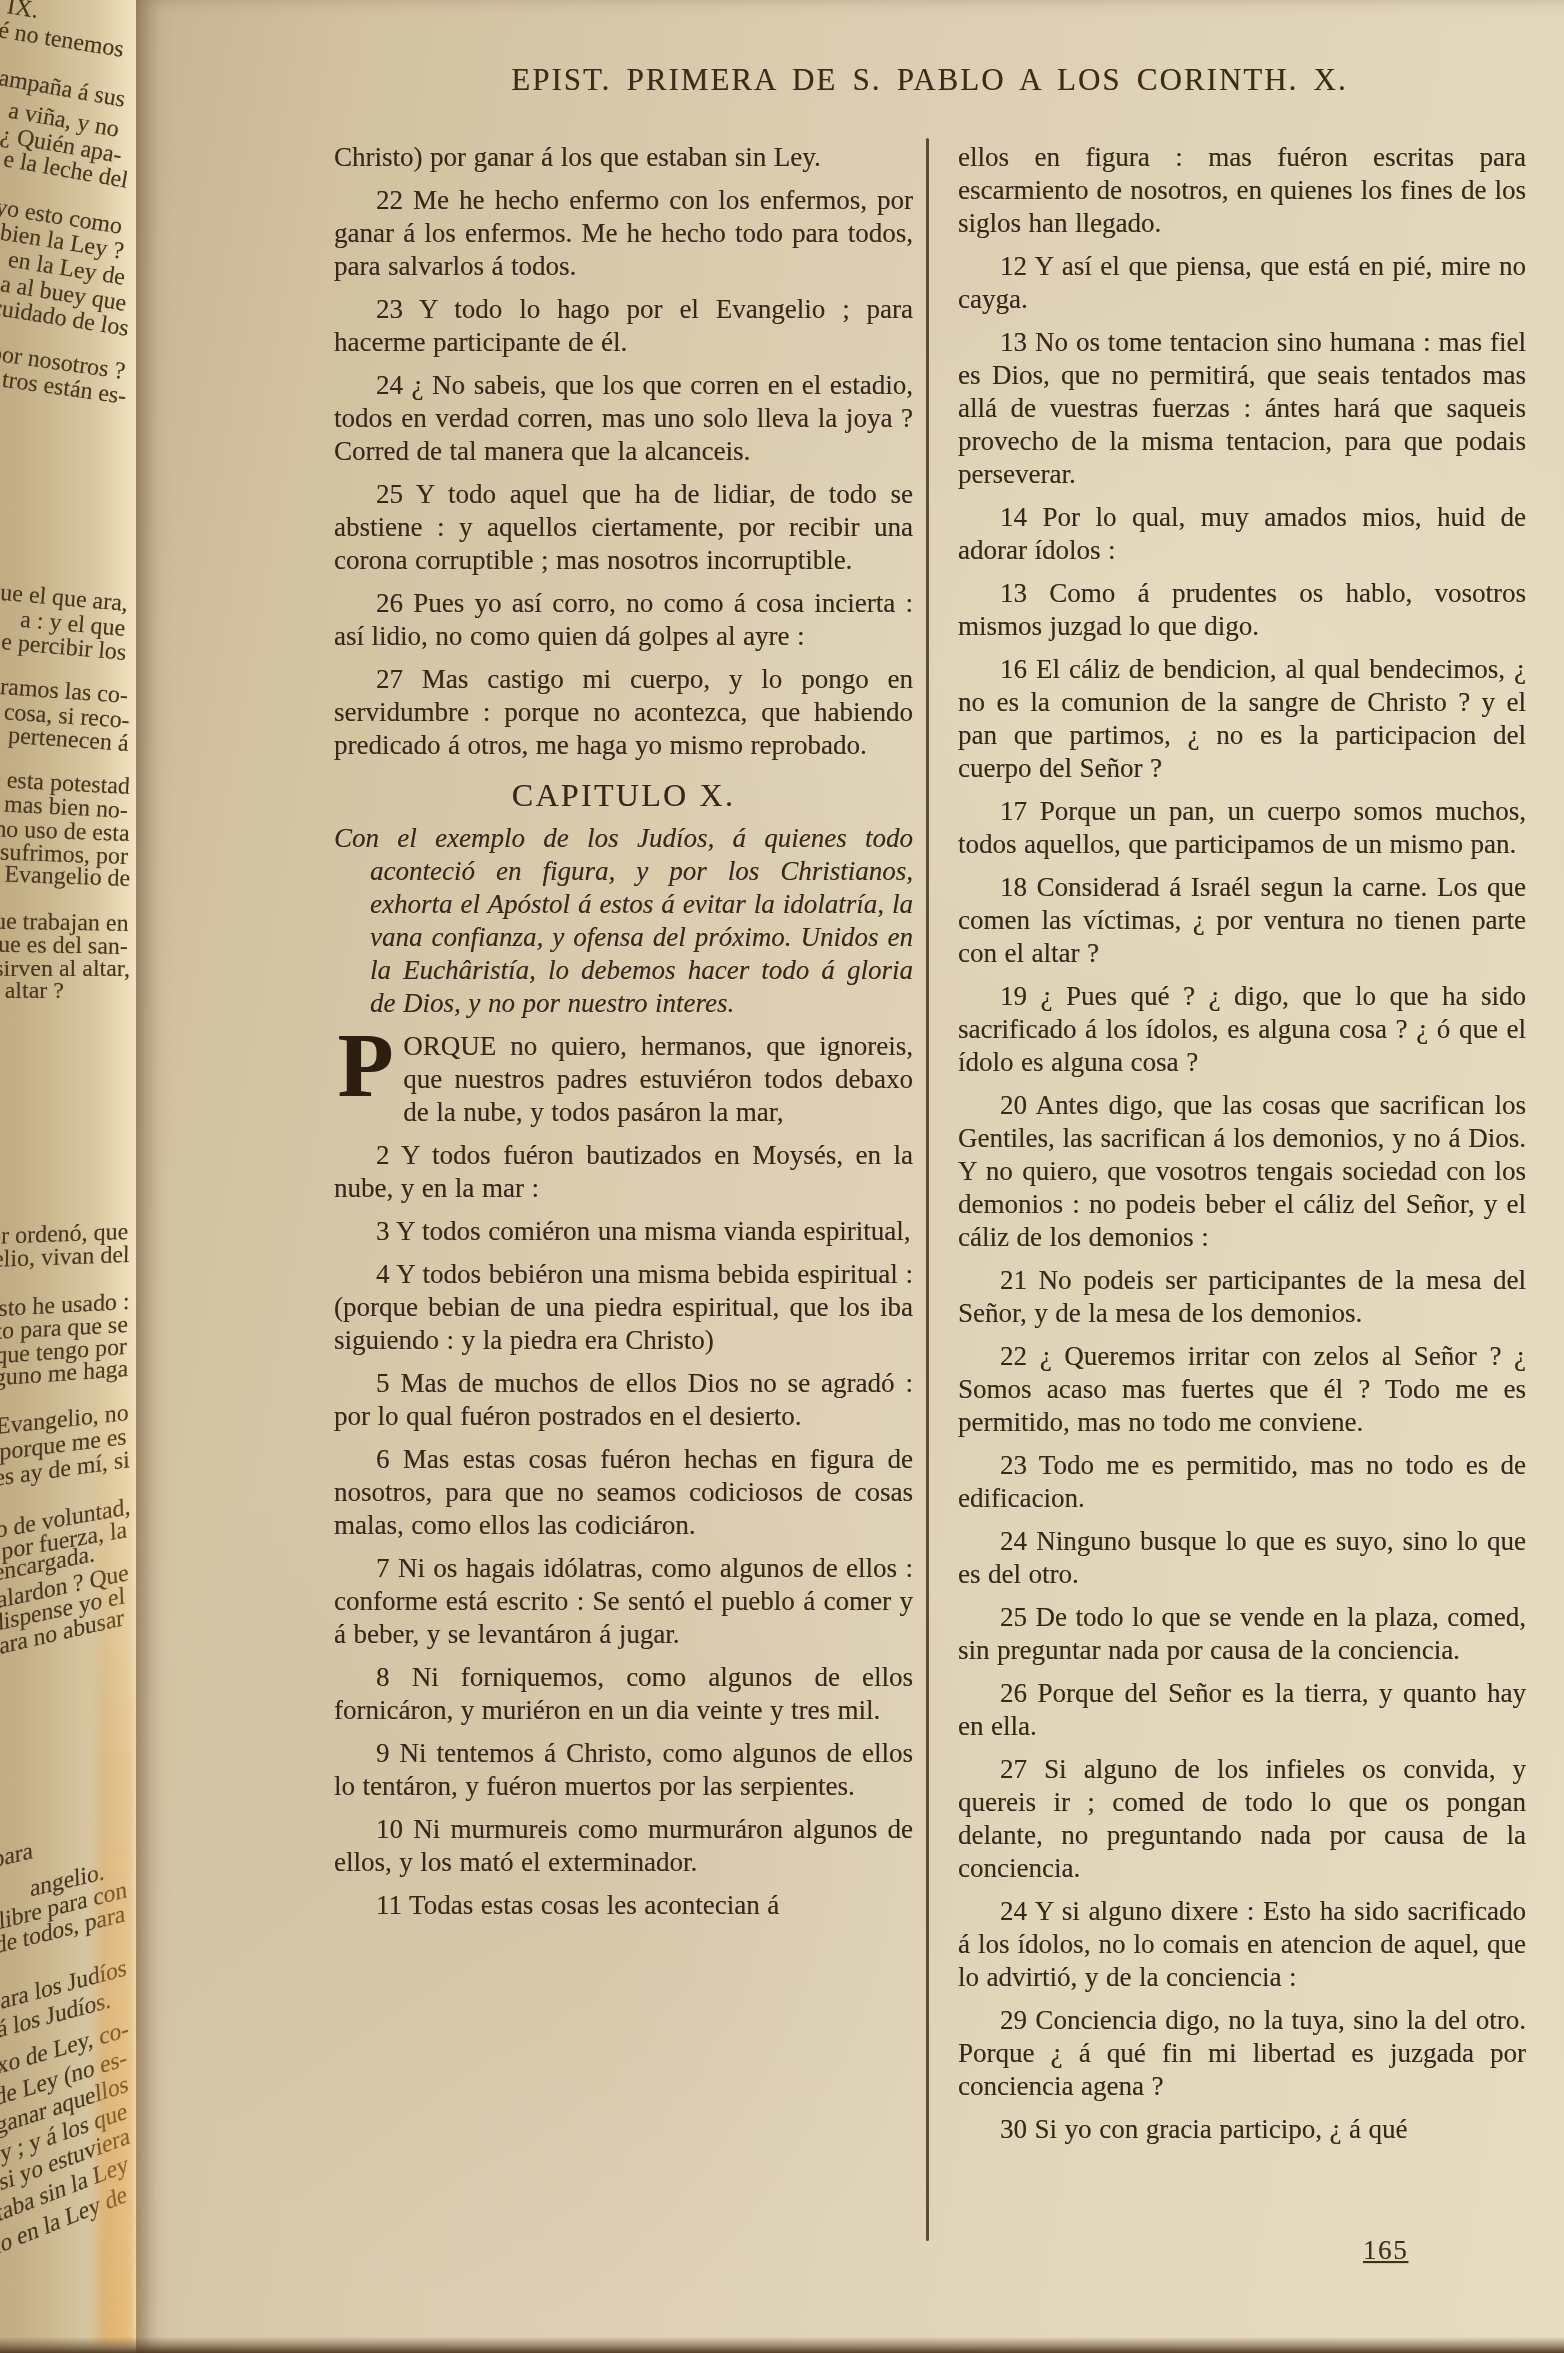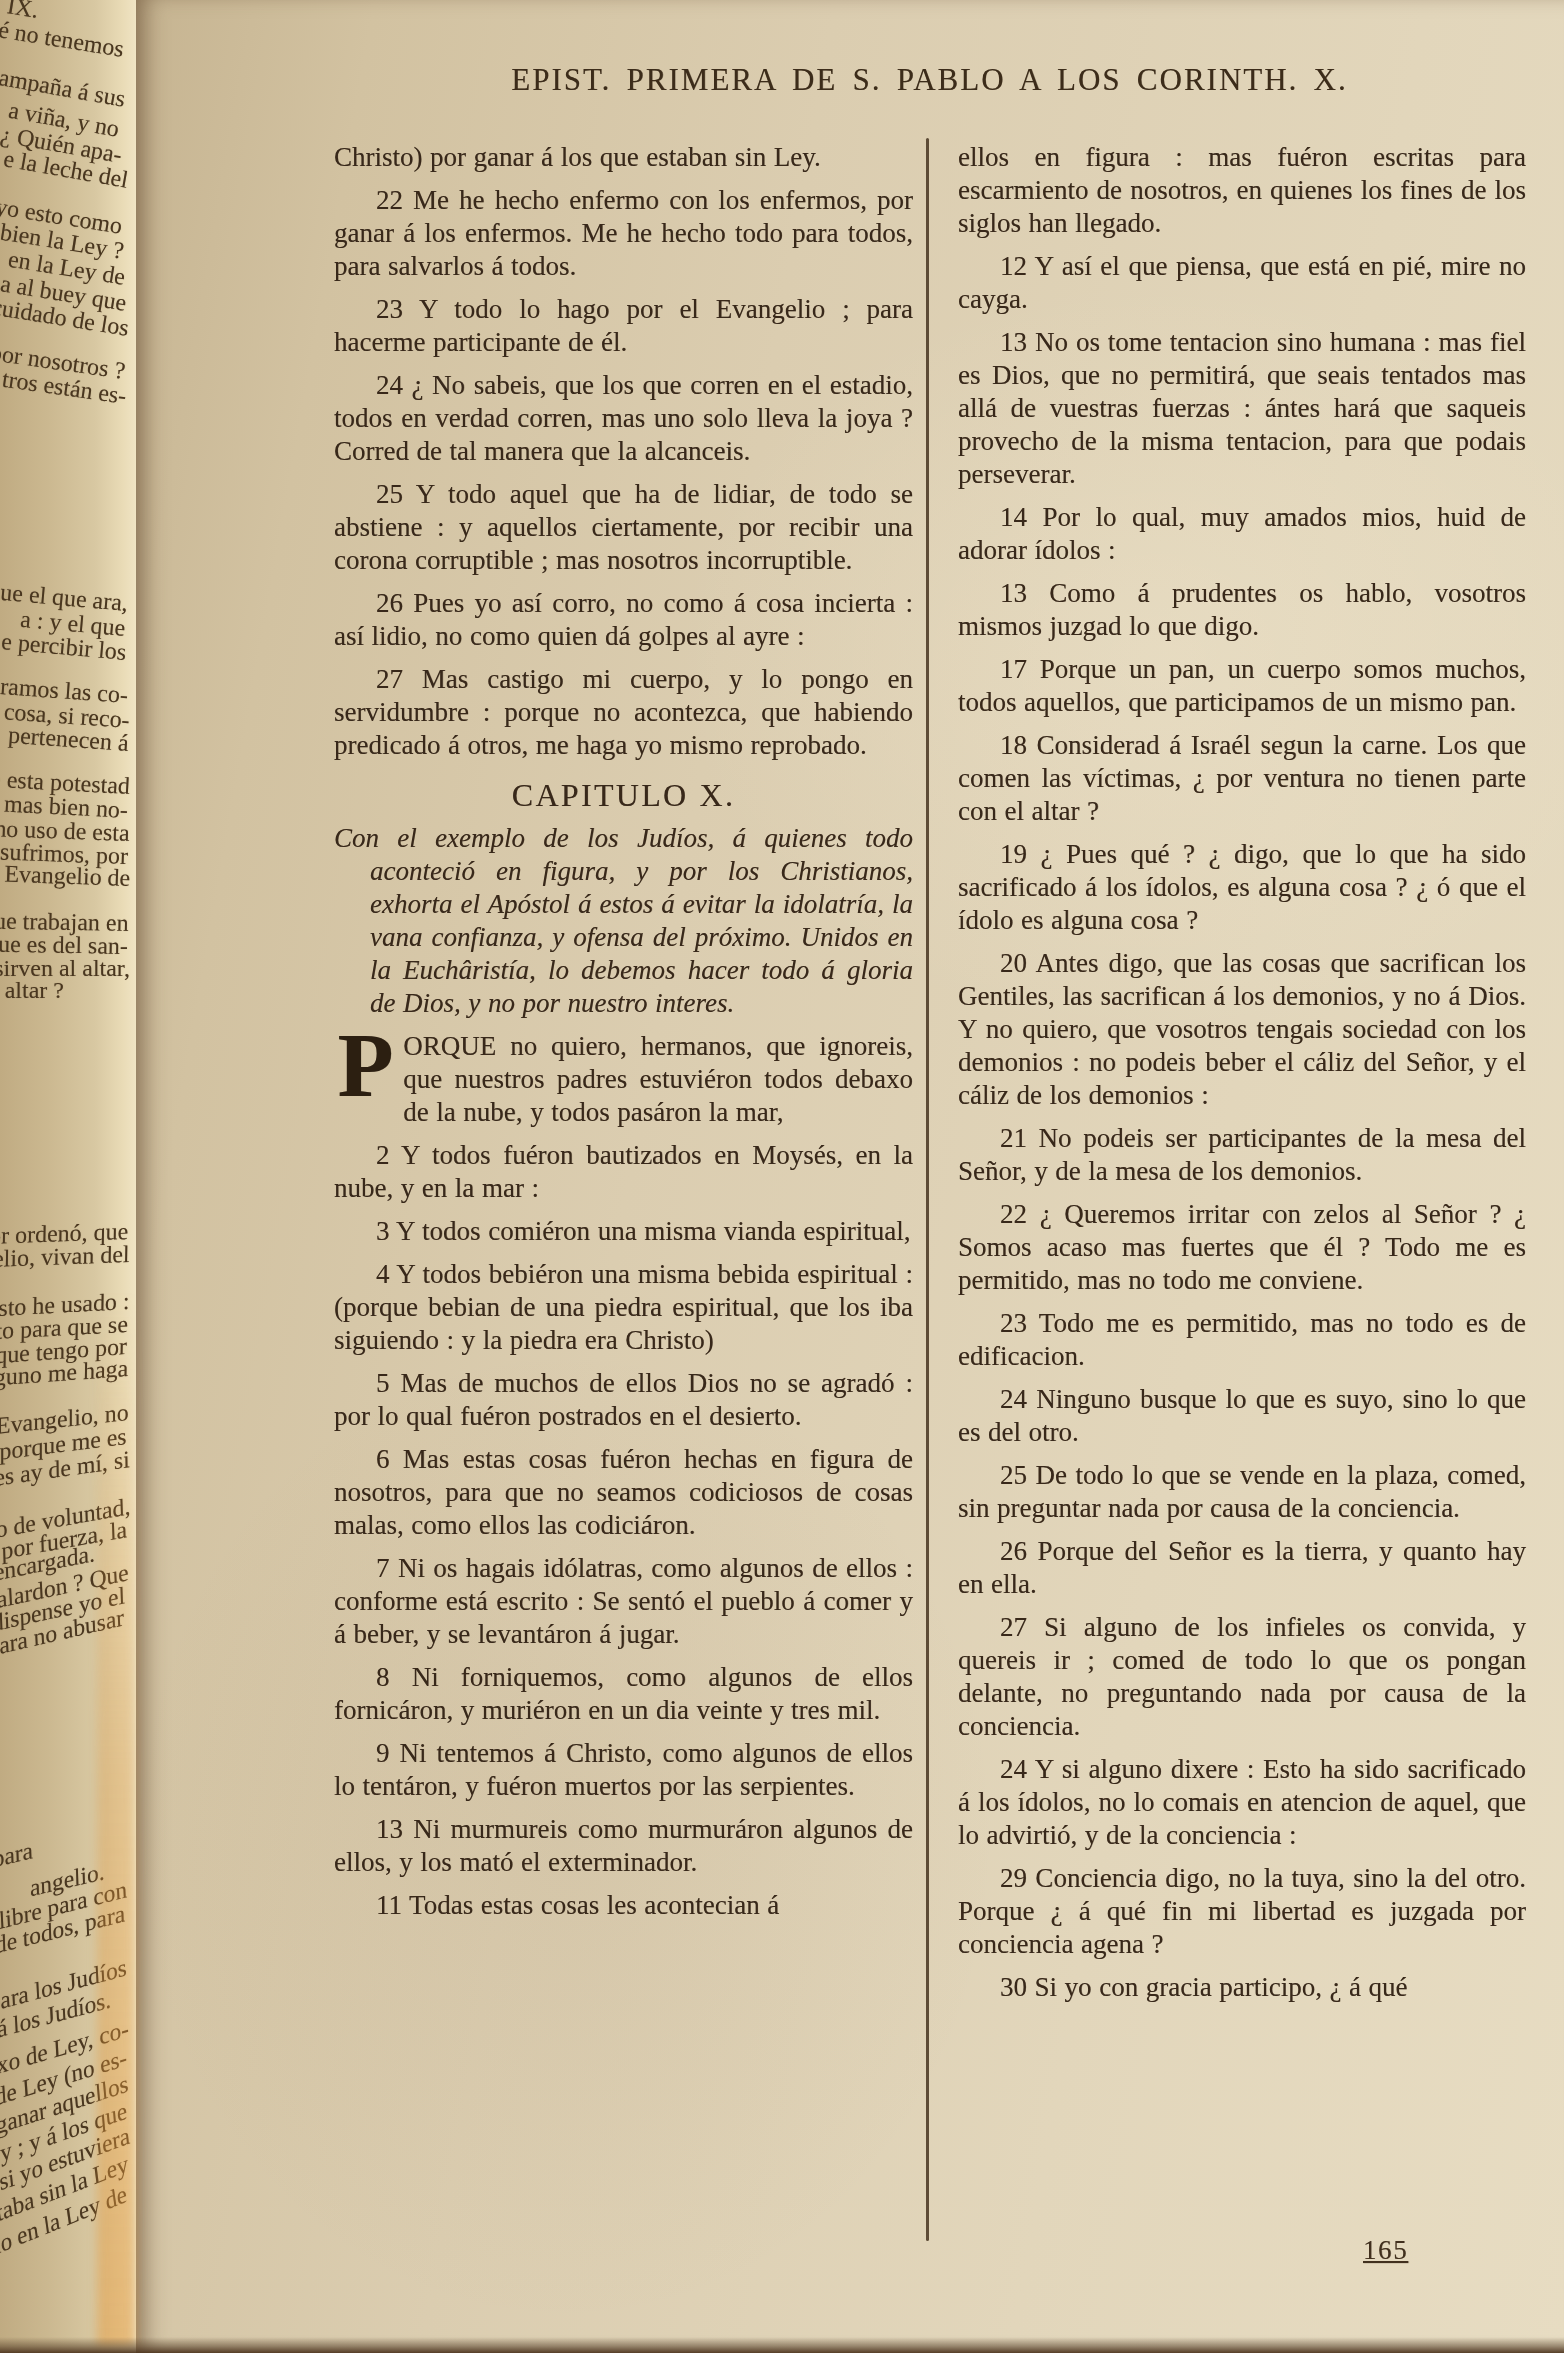--- a/index.html
+++ b/index.html
@@ -169,30 +169,31 @@
         <p class="summary">Con el exemplo de los Judíos, á quienes todo aconteció en figura, y por los Christianos, exhorta el Apóstol á estos á evitar la idolatría, la vana confianza, y ofensa del próximo. Unidos en la Euchâristía, lo debemos hacer todo á gloria de Dios, y no por nuestro interes.</p>
         <p class="dropcap-para"><span class="dropcap">P</span>ORQUE no quiero, hermanos, que ignoreis, que nuestros padres estuviéron todos debaxo de la nube, y todos pasáron la mar,</p>
         <p class="verse-para">2 Y todos fuéron bautizados en Moysés, en la nube, y en la mar :</p>
         <p class="verse-para">3 Y todos comiéron una misma vianda espiritual,</p>
         <p class="verse-para">4 Y todos bebiéron una misma bebida espiritual : (porque bebian de una piedra espiritual, que los iba siguiendo : y la piedra era Christo)</p>
         <p class="verse-para">5 Mas de muchos de ellos Dios no se agradó : por lo qual fuéron postrados en el desierto.</p>
         <p class="verse-para">6 Mas estas cosas fuéron hechas en figura de nosotros, para que no seamos codiciosos de cosas malas, como ellos las codiciáron.</p>
         <p class="verse-para">7 Ni os hagais idólatras, como algunos de ellos : conforme está escrito : Se sentó el pueblo á comer y á beber, y se levantáron á jugar.</p>
         <p class="verse-para">8 Ni forniquemos, como algunos de ellos fornicáron, y muriéron en un dia veinte y tres mil.</p>
         <p class="verse-para">9 Ni tentemos á Christo, como algunos de ellos lo tentáron, y fuéron muertos por las serpientes.</p>
-        <p class="verse-para">13 Ni murmureis como murmuráron algunos de ellos, y los mató el exterminador.</p>
+        <p class="verse-para">10 Ni murmureis como murmuráron algunos de ellos, y los mató el exterminador.</p>
         <p class="verse-para">11 Todas estas cosas les acontecian á</p>
       </div>
     <div class="divider"></div>
     <div class="col col-right" id="col-right">
         <p class="cont-para">ellos en figura : mas fuéron escritas para escarmiento de nosotros, en quienes los fines de los siglos han llegado.</p>
         <p class="verse-para">12 Y así el que piensa, que está en pié, mire no cayga.</p>
         <p class="verse-para">13 No os tome tentacion sino humana : mas fiel es Dios, que no permitirá, que seais tentados mas allá de vuestras fuerzas : ántes hará que saqueis provecho de la misma tentacion, para que podais perseverar.</p>
         <p class="verse-para">14 Por lo qual, muy amados mios, huid de adorar ídolos :</p>
         <p class="verse-para">13 Como á prudentes os hablo, vosotros mismos juzgad lo que digo.</p>
+        <p class="verse-para">16 El cáliz de bendicion, al qual bendecimos, ¿ no es la comunion de la sangre de Christo ? y el pan que partimos, ¿ no es la participacion del cuerpo del Señor ?</p>
         <p class="verse-para">17 Porque un pan, un cuerpo somos muchos, todos aquellos, que participamos de un mismo pan.</p>
         <p class="verse-para">18 Considerad á Israél segun la carne. Los que comen las víctimas, ¿ por ventura no tienen parte con el altar ?</p>
         <p class="verse-para">19 ¿ Pues qué ? ¿ digo, que lo que ha sido sacrificado á los ídolos, es alguna cosa ? ¿ ó que el ídolo es alguna cosa ?</p>
         <p class="verse-para">20 Antes digo, que las cosas que sacrifican los Gentiles, las sacrifican á los demonios, y no á Dios. Y no quiero, que vosotros tengais sociedad con los demonios : no podeis beber el cáliz del Señor, y el cáliz de los demonios :</p>
         <p class="verse-para">21 No podeis ser participantes de la mesa del Señor, y de la mesa de los demonios.</p>
         <p class="verse-para">22 ¿ Queremos irritar con zelos al Señor ? ¿ Somos acaso mas fuertes que él ? Todo me es permitido, mas no todo me conviene.</p>
         <p class="verse-para">23 Todo me es permitido, mas no todo es de edificacion.</p>
         <p class="verse-para">24 Ninguno busque lo que es suyo, sino lo que es del otro.</p>
         <p class="verse-para">25 De todo lo que se vende en la plaza, comed, sin preguntar nada por causa de la conciencia.</p>
         <p class="verse-para">26 Porque del Señor es la tierra, y quanto hay en ella.</p>

